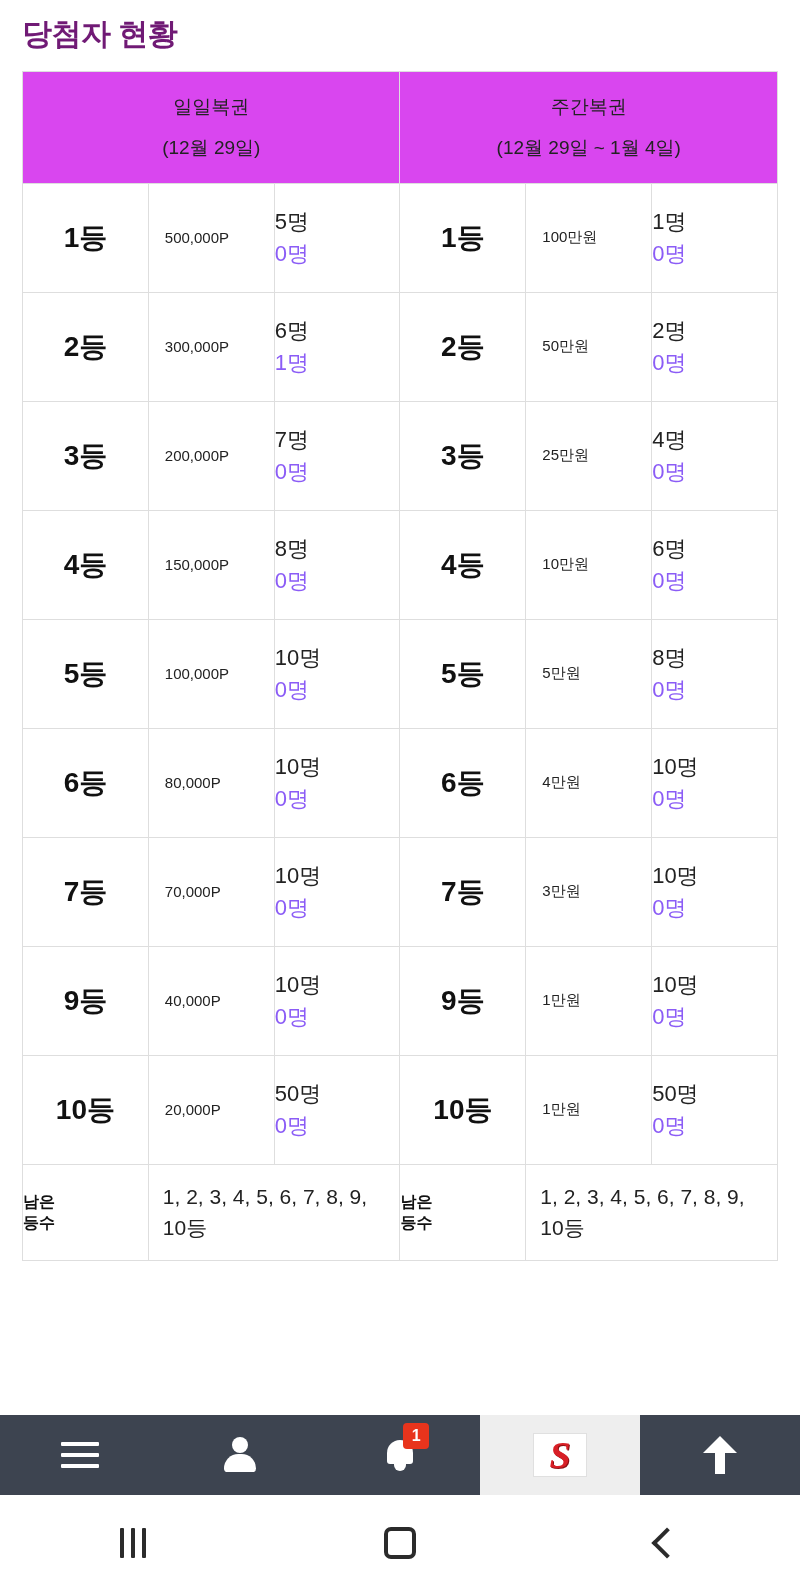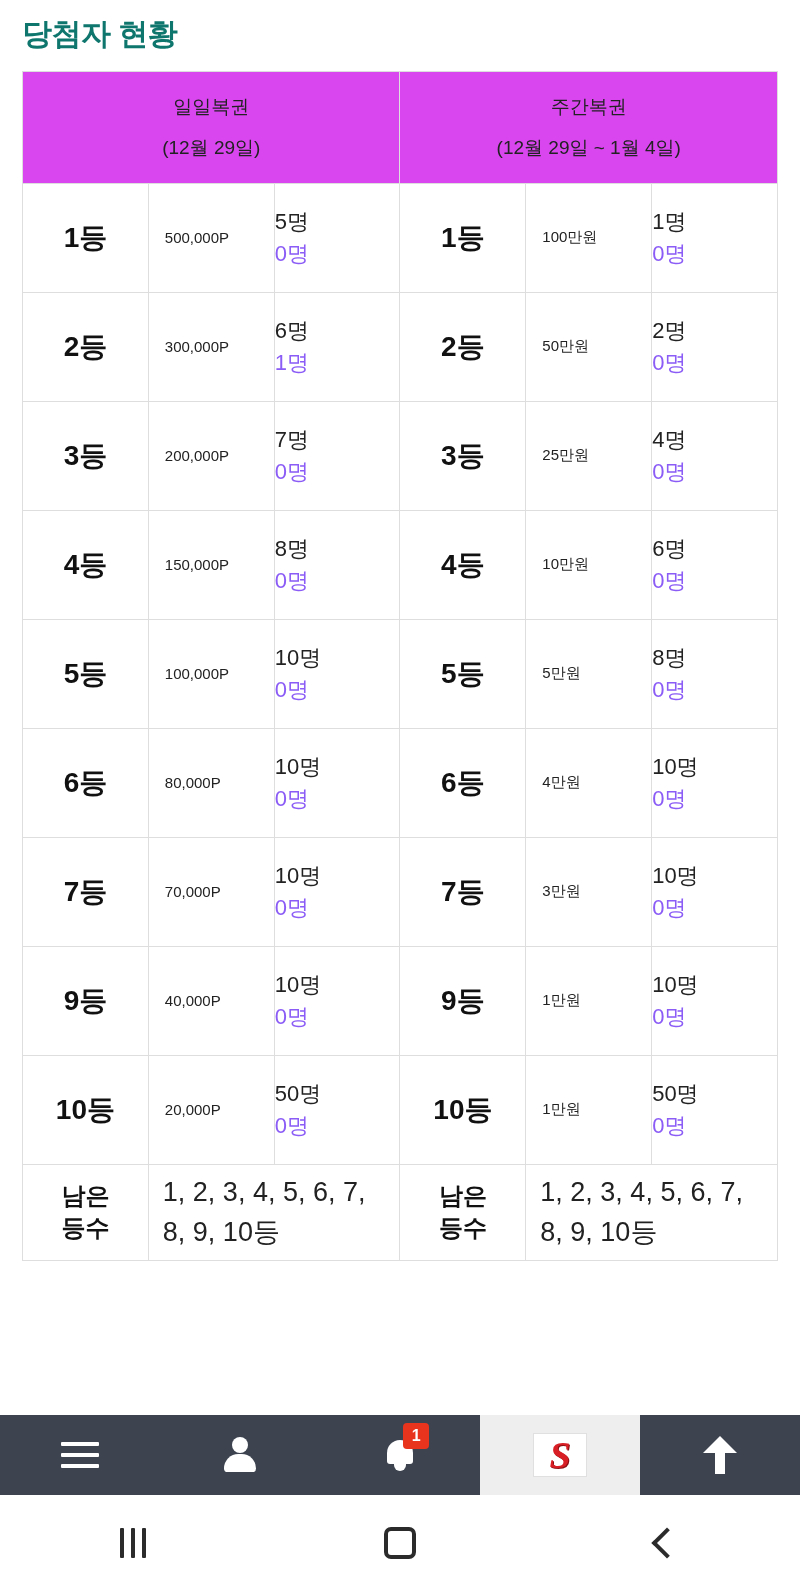--- a/index.html
+++ b/index.html
@@ -18,21 +18,21 @@
     background: #ffffff;
     display: flex;
     flex-direction: column;
   }
 
   
   .page-title {
     font-size: 30px;
     font-weight: bold;
     letter-spacing: -0.5px;
-    color: #0f766e;
+    color: #701a75;
     padding: 14px 0 16px 22px;
   }
 
   
   .table-wrap {
     padding: 0 22px;
   }
   table.lottery {
     width: 100%;
     border-collapse: collapse;
@@ -73,30 +73,30 @@
     width: 92px;
     font-size: 22px;
     line-height: 1.45;
     color: #222;
   }
   td.count .taken { color: #8b5cf6; display: block; }
   td.count .total { display: block; }
 
   tr.remaining td { height: 96px; }
   td.remain-label {
-    text-align: center;
-    font-size: 24px;
+    text-align: left;
+    font-size: 16px;
     font-weight: bold;
     color: #111;
     line-height: 1.35;
   }
   td.remain-value {
     text-align: left;
     padding: 0 14px;
-    font-size: 27px;
+    font-size: 21px;
     line-height: 1.5;
     color: #222;
   }
 
   
   .appbar {
     position: absolute;
     left: 0;
     bottom: 95px;
     width: 800px;

